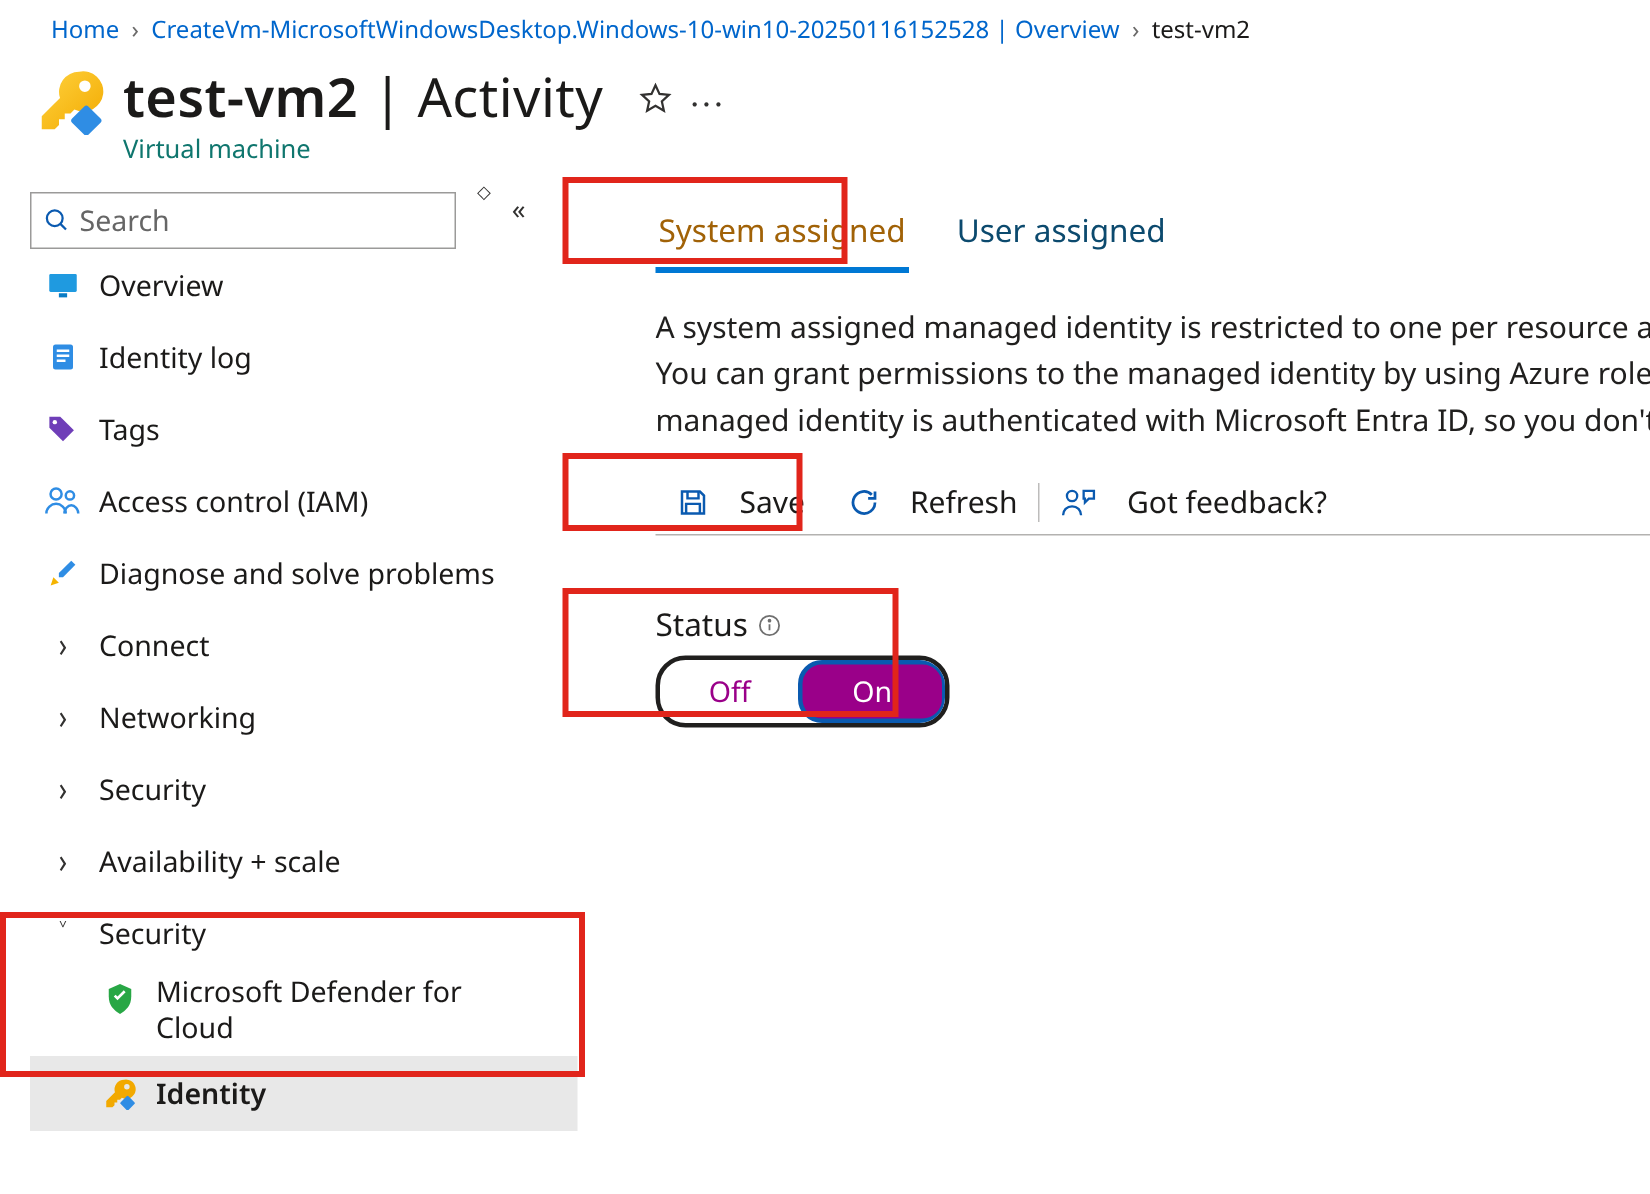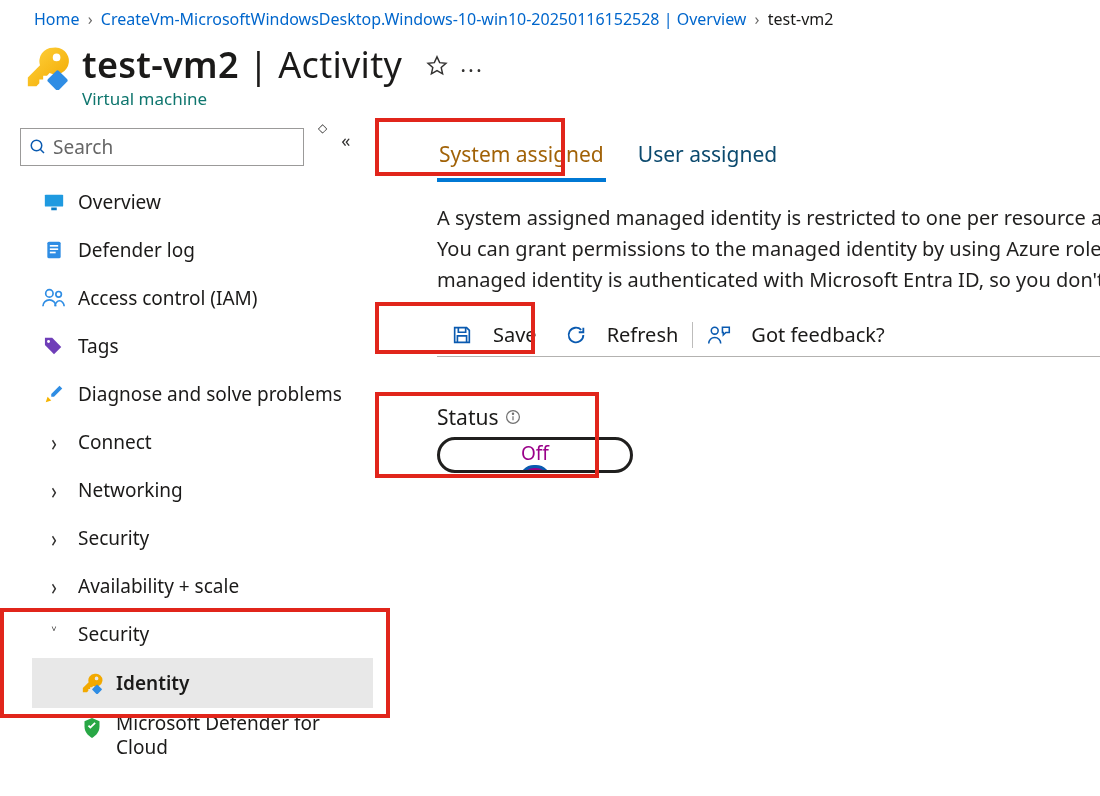--- a/index.html
+++ b/index.html
@@ -48,21 +48,21 @@
 
   
   .searchrow{display:flex;align-items:flex-start;gap:14px;}
   .searchbox{
     display:flex;align-items:center;gap:6px;
     border:1px solid #9b9a99;width:284px;height:38px;padding:0 8px;color:#666;font-size:19px;
   }
   .dbl{display:flex;flex-direction:column;line-height:0;gap:-2px;color:#323130}
 
   
-  .nav{margin:12px;padding:0;list-style:none}
+  .nav{margin:0;padding:0;list-style:none}
   .nav > li{display:flex;align-items:center;gap:12px;height:48px;padding:0 0 0 10px;font-size:19px;cursor:pointer}
   .nav > li .ic{width:24px;height:24px;display:flex;align-items:center;justify-content:center}
   .nav > li.chev .ic{color:#323130}
   .nav > li.sub{padding-left:48px;font-size:19px;height:50px}
   .nav > li.multiline{height:58px;align-items:flex-start;padding-top:4px}
   .nav > li.selected{background:var(--hl);font-weight:600}
 
   
   .redbox{position:absolute;border:4px solid var(--red);pointer-events:none}
 
@@ -73,22 +73,22 @@
 
   .desc{font-size:20px;color:#201f1e;line-height:1.55;margin-bottom:18px;white-space:nowrap;overflow:hidden}
 
   .toolbar{display:flex;align-items:center;height:44px;border-bottom:1px solid var(--border);gap:0;font-size:20px}
   .tbtn{display:flex;align-items:center;gap:20px;padding:0 14px;height:100%;cursor:pointer}
   .tbtn svg{display:block}
   .tsep{width:1px;height:26px;background:#bdbcbb}
 
   .statuslabel{margin-top:46px;font-size:21px;display:flex;align-items:center;gap:6px}
   .toggle{
-    margin-top:6px;width:196px;height:36px;border:3px solid #201f1e;border-radius:20px;
-    display:flex;align-items:center;overflow:hidden;font-size:19px;flex-direction:column;
+    margin-top:6px;width:196px;height:48px;border:3px solid #201f1e;border-radius:20px;
+    display:flex;align-items:center;overflow:hidden;font-size:19px;
   }
   .toggle .off{flex:1;text-align:center;color:var(--purple)}
   .toggle .on{
     flex:1;text-align:center;color:#fff;background:var(--purple);
     height:100%;display:flex;align-items:center;justify-content:center;
     border-radius:16px;border:3px solid var(--bluestroke);margin:-1px;
   }
 
   
   .chevr{font-size:18px;color:#323130;display:inline-block;transform:scaleY(1.3)}
@@ -162,44 +162,44 @@
       </li>
       <li>
         <span class="ic">
           <svg width="20" height="22" viewBox="0 0 24 24">
               <rect x="4" y="2" width="16" height="20" rx="2" fill="#2f8de4"></rect>
               <rect x="7" y="6" width="10" height="2" fill="#fff"></rect>
               <rect x="7" y="10" width="10" height="2" fill="#fff"></rect>
               <rect x="7" y="14" width="7" height="2" fill="#fff"></rect>
             </svg>
         </span>
-        <span>Defender log</span>
+        <span>Identity log</span>
+      </li>
+      <li>
+        <span class="ic">
+          <svg width="22" height="20" viewBox="0 0 24 22">
+              <path d="M2 2h8l10 10-8 8L2 10Z" fill="#6f3eb8"></path>
+              <circle cx="6" cy="6" r="1.6" fill="#fff"></circle>
+            </svg>
+        </span>
+        <span>Tags</span>
       </li>
       <li>
         <span class="ic">
           <svg width="24" height="22" viewBox="0 0 26 22" fill="none" stroke="#2f8de4" stroke-width="1.8">
             <circle cx="8" cy="6" r="4"></circle>
               <circle cx="18" cy="7" r="3"></circle>
             <path d="M1 20c0-4 3.5-7 7-7s7 3 7 7"></path>
               <path d="M14 20c0-3 2.5-6 5-6s5 3 5 6"></path>
           </svg>
         </span>
         <span>Access control (IAM)</span>
       </li>
       <li>
         <span class="ic">
-          <svg width="22" height="20" viewBox="0 0 24 22">
-              <path d="M2 2h8l10 10-8 8L2 10Z" fill="#6f3eb8"></path>
-              <circle cx="6" cy="6" r="1.6" fill="#fff"></circle>
-            </svg>
-        </span>
-        <span>Tags</span>
-      </li>
-      <li>
-        <span class="ic">
           <svg width="22" height="22" viewBox="0 0 24 24">
               <path fill="#2f8de4" d="M21 6l-3-3-9 9v3h3z"></path>
               <path fill="#f5b400" d="M3 21l6-2-4-4z"></path>
             </svg>
         </span>
         <span>Diagnose and solve problems</span>
       </li>
       <li class="chev">
         <span class="ic chevr">›</span>
         <span>Connect</span>
@@ -212,38 +212,38 @@
         <span class="ic chevr">›</span>
         <span>Security</span>
       </li>
       <li class="chev">
         <span class="ic chevr">›</span>
         <span>Availability + scale</span>
       </li>
       <li class="chev">
         <span class="ic" style="font-size:18px">˅</span>
         <span>Security</span>
-      </li>
-      <li class="sub selected">
-        <span class="ic">
-          <svg width="22" height="22" viewBox="0 0 48 48">
-              <path fill="#f2a900" d="M30 4a14 14 0 0 0-13.3 18.3L4 35v9h9l3-3v-4h4v-4h4l2.7-2.7A14 14 0 1 0 30 4Zm4 14a4 4 0 1 1 4-4 4 4 0 0 1-4 4Z"></path>
-              <rect x="27" y="30" width="16" height="16" rx="2" fill="#2f8de4" transform="rotate(45 35 38)"></rect>
-            </svg>
-        </span>
-        <span>Identity</span>
       </li>
       <li class="sub multiline">
         <span class="ic" style="margin-top:4px">
           <svg width="20" height="22" viewBox="0 0 24 26">
               <path fill="#28a745" d="M12 1l9 4v6c0 7-4 11-9 14C7 22 3 18 3 11V5Z"></path>
               <path fill="#fff" d="M10 14l-3-3 1.5-1.5L10 11l5-5L16.5 7.5Z"></path>
             </svg>
         </span>
         <span style="max-width:230px;line-height:1.25">Microsoft Defender for Cloud</span>
+      </li>
+      <li class="sub selected">
+        <span class="ic">
+          <svg width="22" height="22" viewBox="0 0 48 48">
+              <path fill="#f2a900" d="M30 4a14 14 0 0 0-13.3 18.3L4 35v9h9l3-3v-4h4v-4h4l2.7-2.7A14 14 0 1 0 30 4Zm4 14a4 4 0 1 1 4-4 4 4 0 0 1-4 4Z"></path>
+              <rect x="27" y="30" width="16" height="16" rx="2" fill="#2f8de4" transform="rotate(45 35 38)"></rect>
+            </svg>
+        </span>
+        <span>Identity</span>
       </li>
     </ul>
 
     <div class="redbox" style="left:0px;top:480px;width:390px;height:110px"></div>
   </aside>
 
   <section class="main" style="position:relative">
     <div class="tabs">
       <div class="tab active">System assigned</div>
       <div class="tab">User assigned</div>

